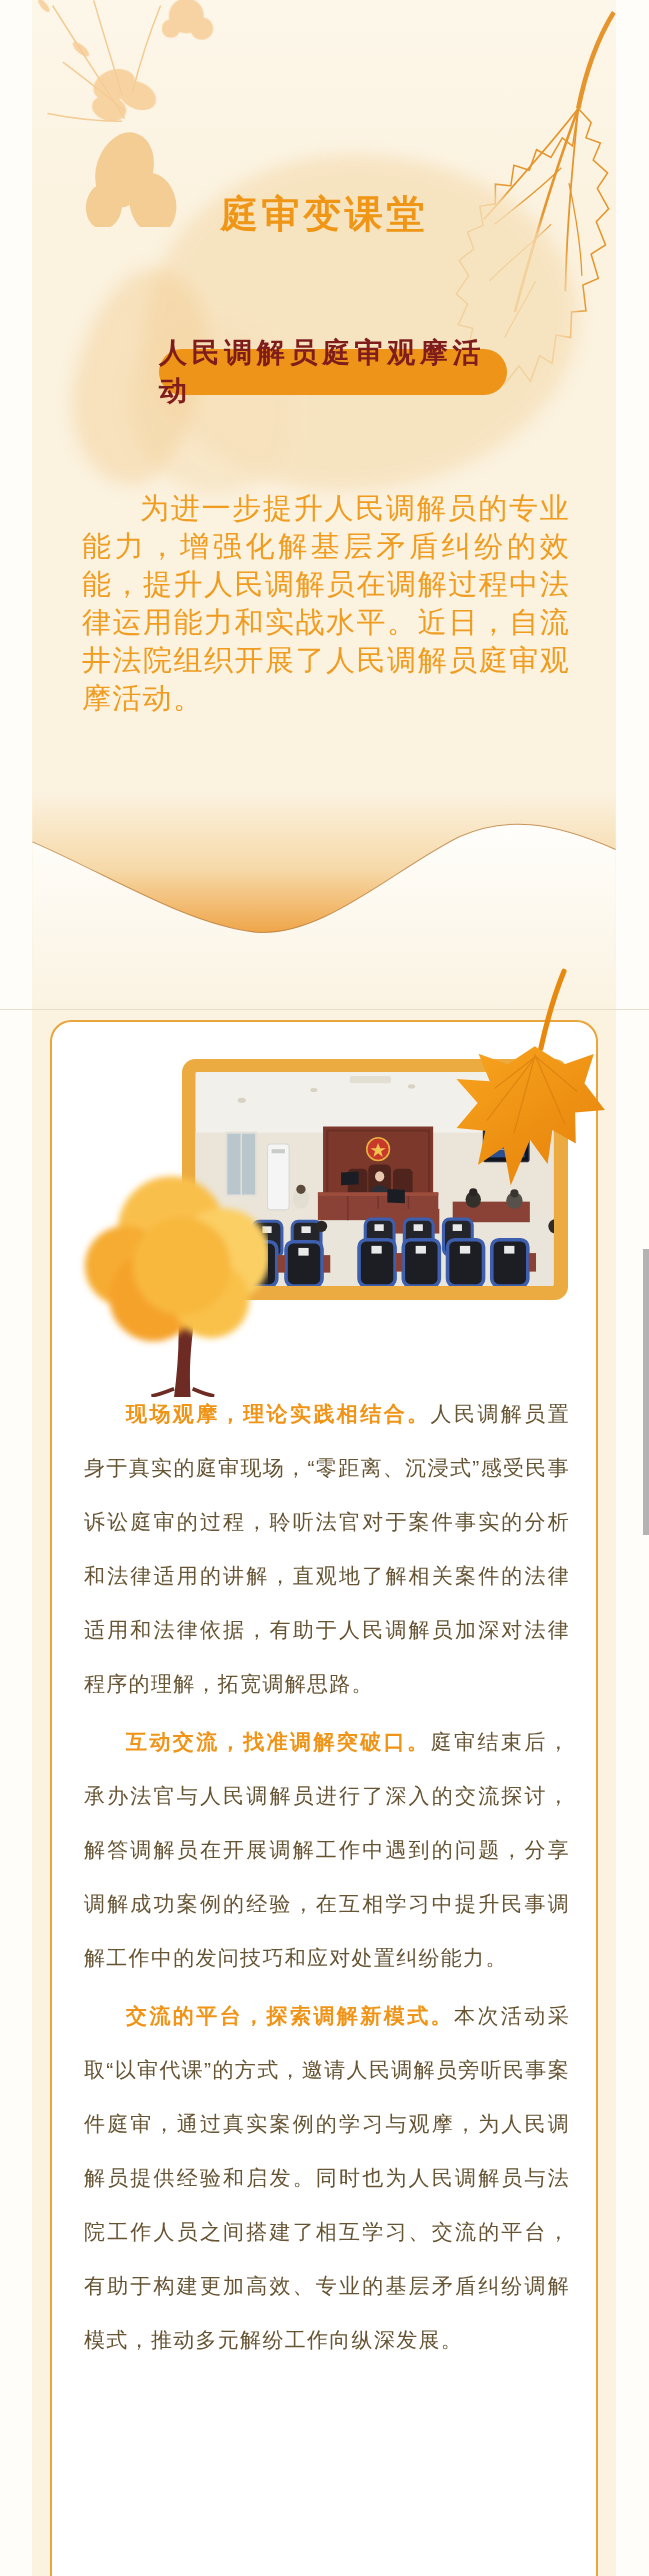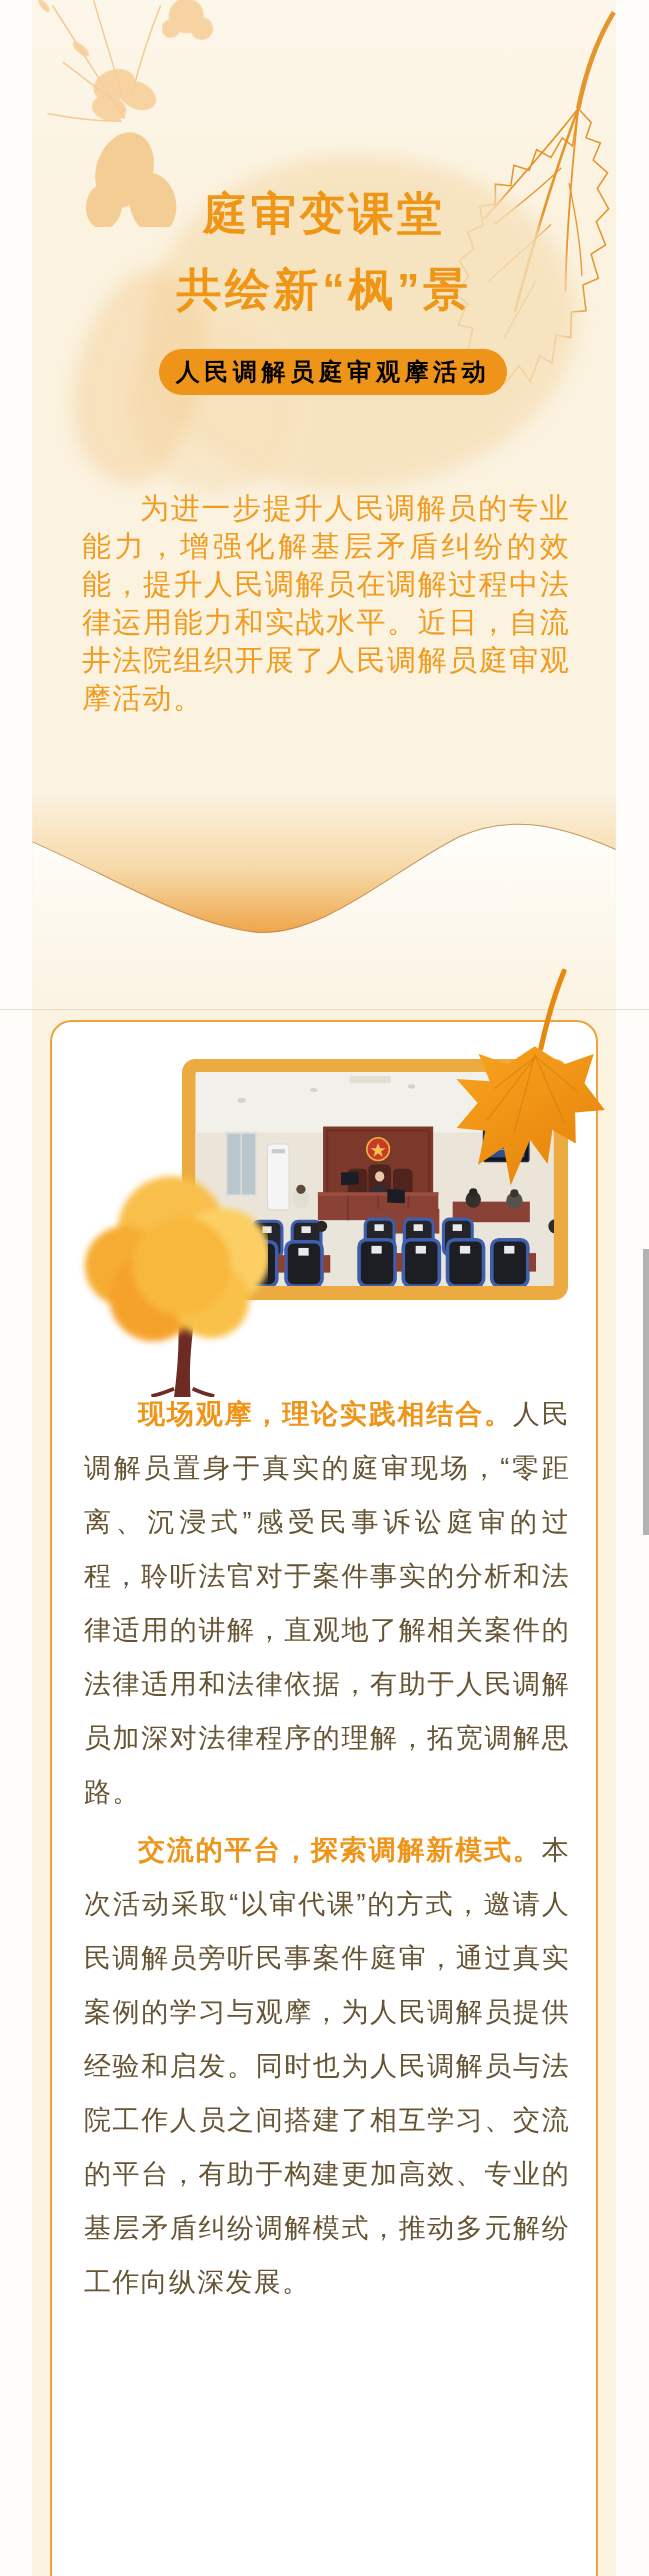--- a/index.html
+++ b/index.html
@@ -23,33 +23,33 @@
             border-radius:50% 50% 42% 58% / 60% 40% 55% 45%;transform:rotate(12deg);}
   .topleft-flora,.topright-leaf,.maple-leaf,.watermark-leaf,.wave,.tree{position:absolute;}
   .topleft-flora{left:32px;top:0;z-index:1;}
   .topright-leaf{left:453px;top:2.6px;z-index:1;}
   .wave{left:32px;top:793px;z-index:1;}
   .maple-leaf{left:435px;top:962px;z-index:5;}
   .tree.t1{left:76px;top:1167px;z-index:5;}
 
   
   .title{position:absolute;left:32px;width:584px;text-align:center;margin:0;z-index:5;
-         color:#ef9617;font-weight:900;font-size:45px;letter-spacing:3.6px;line-height:76px;}
+         color:#ef9617;font-weight:900;font-size:38px;letter-spacing:3.6px;line-height:76px;}
   .title.l1{top:176px;}
   .title.l2{top:252px;}
   .ribbon{position:absolute;left:159px;top:349px;width:348px;height:46px;background:#ee9418;
           border-radius:24px;z-index:5;display:flex;align-items:center;justify-content:center;}
-  .ribbon span{color:#000000;font-size:24px;font-weight:700;letter-spacing:4.6px;}
+  .ribbon span{color:#7f1d1d;font-size:28px;font-weight:700;letter-spacing:4.6px;}
 
   
   .zhtext{position:absolute;z-index:6;text-align:justify;text-justify:inter-character;margin:0;}
   .intro{left:82px;top:489px;width:488px;color:#f09c20;font-size:29px;line-height:38px;
          letter-spacing:1.3px;text-indent:2em;font-weight:500;}
   .flow1{left:84px;top:1387px;width:486px;}
-  .body-para{margin:0 0 4.1px 0;color:#665433;font-size:27px;line-height:54px;
+  .body-para{margin:0 0 4.1px 0;color:#665433;font-size:21px;line-height:54px;
              letter-spacing:1.3px;text-indent:2em;font-weight:500;}
   .body-para .hd{color:#ef9417;font-weight:700;}
 
   
   .card{position:absolute;left:50px;width:548px;background:#ffffff;border:2.1px solid #e9a43c;
         border-radius:21.6px;box-sizing:border-box;z-index:2;}
   .card.c1{top:1020px;height:1995px;}
   .photo-frame{position:absolute;background:#ecab40;border-radius:13.4px;padding:13.4px;z-index:4;}
   .photo-frame.pf1{left:182px;top:1059px;width:359px;height:214px;}
   .photo-frame svg{display:block;border-radius:2.1px;}
@@ -109,21 +109,20 @@
       <path stroke-width="2.5" d="M160,540 C140,580 120,610 100,650"></path>
       <path stroke-width="2.5" d="M225,350 C240,420 248,470 250,530"></path>
     </g>
   </svg>
 
   <div class="splash a"></div>
   <div class="splash b"></div>
   <div class="splash c"></div>
 
   <h1 class="title l1">庭审变课堂</h1>
-  <h1 class="title l2">共绘新“枫”景</h1>
   <div class="ribbon">
     <span>人民调解员庭审观摩活动</span>
   </div>
 
   <p class="zhtext intro">为进一步提升人民调解员的专业能力，增强化解基层矛盾纠纷的效能，提升人民调解员在调解过程中法律运用能力和实战水平。近日，自流井法院组织开展了人民调解员庭审观摩活动。</p>
 
   <svg class="wave" width="584" height="215" viewBox="0 0 1134 418">
     <defs>
       <linearGradient id="gTop" x1="0" y1="0" x2="0" y2="270" gradientUnits="userSpaceOnUse">
         <stop offset="0" stop-color="#fbf2e0"></stop>
@@ -280,19 +279,20 @@
       <circle cx="95" cy="192" r="78" fill="#f6ac30"></circle>
       <circle cx="285" cy="172" r="92" fill="#fbcf63"></circle>
       <circle cx="150" cy="252" r="86" fill="#f5a22a"></circle>
       <circle cx="262" cy="258" r="74" fill="#f9c149"></circle>
       <circle cx="205" cy="192" r="95" fill="#f8b83e"></circle>
     </g>
   </svg>
 
   <div class="zhtext flow1">
     <p class="body-para"><span class="hd">现场观摩，理论实践相结合。</span><span>人民调解员置身于真实的庭审现场，“零距离、沉浸式”感受民事诉讼庭审的过程，聆听法官对于案件事实的分析和法律适用的讲解，直观地了解相关案件的法律适用和法律依据，有助于人民调解员加深对法律程序的理解，拓宽调解思路。</span></p>
+    <p class="body-para"><span class="hd">互动交流，找准调解突破口。</span><span>庭审结束后，承办法官与人民调解员进行了深入的交流探讨，解答调解员在开展调解工作中遇到的问题，分享调解成功案例的经验，在互相学习中提升民事调解工作中的发问技巧和应对处置纠纷能力。</span></p>
     <p class="body-para"><span class="hd">交流的平台，探索调解新模式。</span><span>本次活动采取“以审代课”的方式，邀请人民调解员旁听民事案件庭审，通过真实案例的学习与观摩，为人民调解员提供经验和启发。同时也为人民调解员与法院工作人员之间搭建了相互学习、交流的平台，有助于构建更加高效、专业的基层矛盾纠纷调解模式，推动多元解纷工作向纵深发展。</span></p>
   </div>
 
   <div class="scroll-thumb t1"></div>
 
 </div>
 
 
 </body></html>

